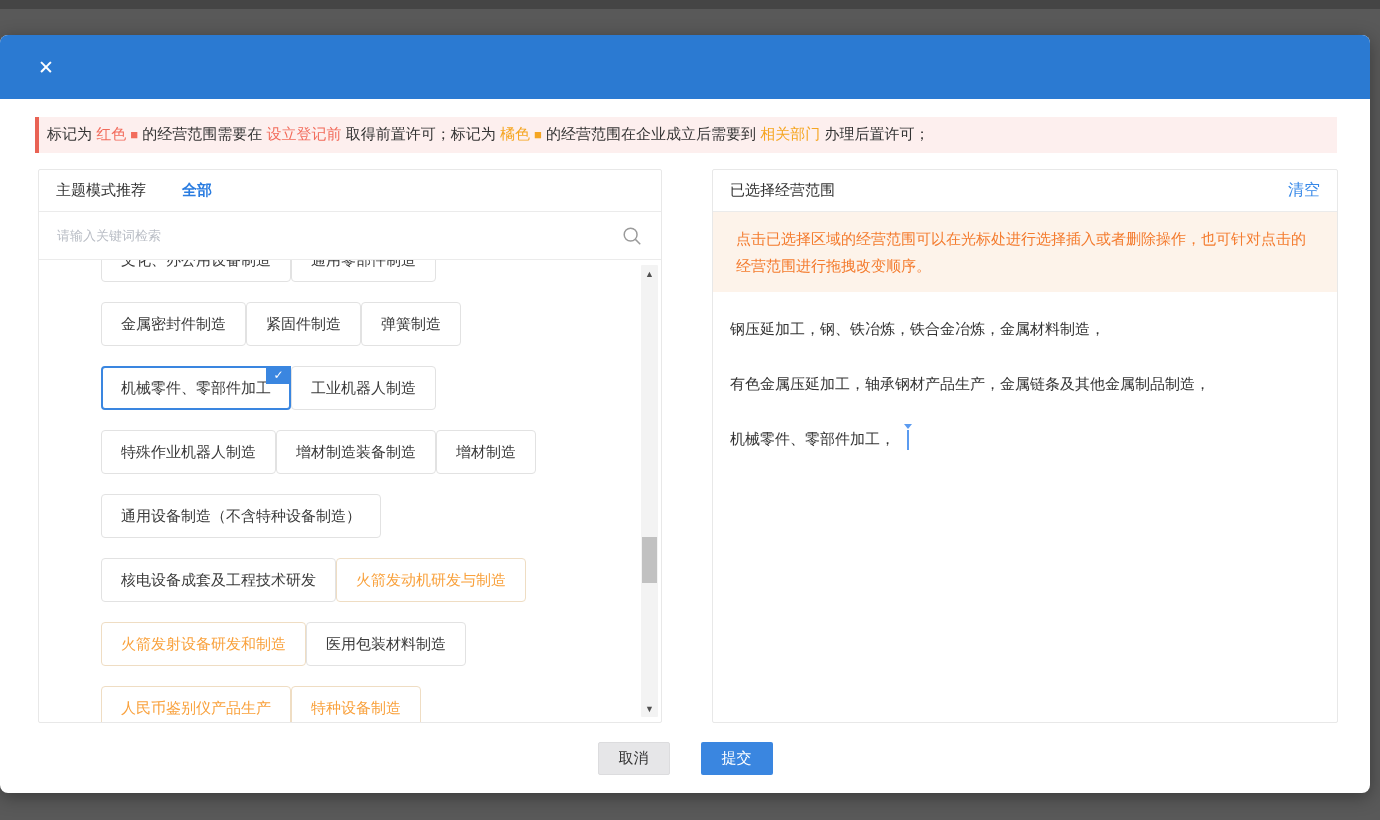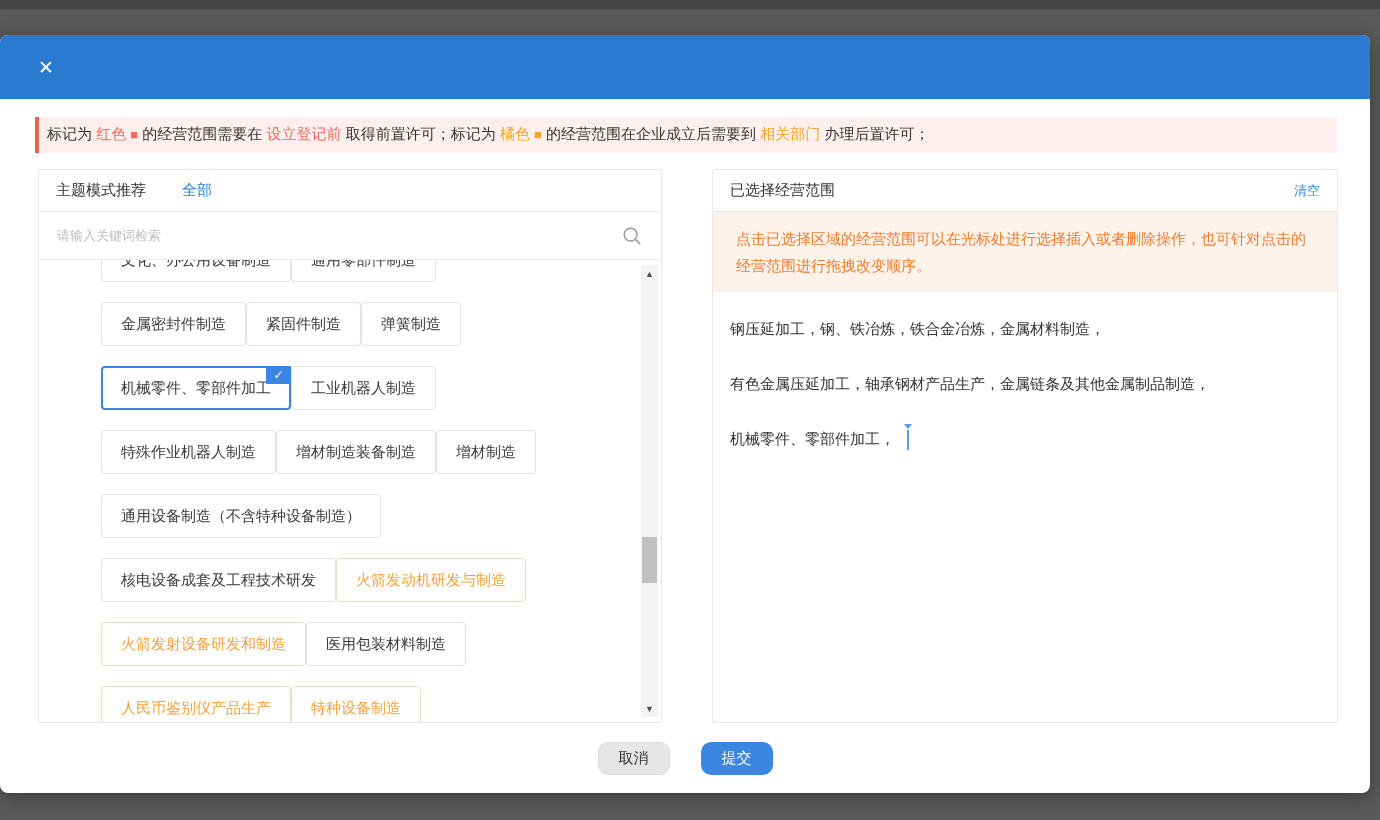--- a/index.html
+++ b/index.html
@@ -30,21 +30,21 @@
   
   .panels { display:flex; margin:16px 0 0 38px; gap:50px; height:554px; }
   .panel { background:#fff; border:1px solid #e8e8e8; border-radius:2px; }
   .panel-left { width:624px; display:flex; flex-direction:column; }
   .panel-right { width:626px; display:flex; flex-direction:column; }
 
   
   .tabs-row { height:42px; flex:0 0 42px; display:flex; align-items:center; gap:36px;
               padding:0 17px; border-bottom:1px solid #ebebeb; }
   .tab { font-size:15px; color:#333; cursor:pointer; }
-  .tab.active { color:#2a7ce0; font-weight:normal; }
+  .tab.active { color:#2a7ce0; font-weight:bold; }
 
   .search-row { height:48px; flex:0 0 48px; display:flex; align-items:center;
                 border-bottom:1px solid #ebebeb; padding:0 18px; }
   .search-input { flex:1; border:none; outline:none; font-size:13px; color:#333;
                   font-family:inherit; background:transparent; }
   .search-input::placeholder { color:#b9bdc5; }
   .search-icon { width:22px; height:22px; flex:0 0 22px; }
 
   .tag-list { position:relative; flex:1; overflow:hidden; }
   .tag-scroll { margin-top:-22px; padding-left:62px; }
@@ -66,34 +66,34 @@
                   cursor:pointer; }
   .scroll-arrow.up { top:0; }
   .scroll-arrow.down { bottom:0; }
   .scroll-thumb { position:absolute; left:1px; width:15px; top:272px; height:46px;
                   background:#c1c1c1; cursor:pointer; }
 
   
   .sel-header { height:42px; flex:0 0 42px; display:flex; align-items:center;
                 justify-content:space-between; padding:0 17px; border-bottom:1px solid #ebebeb; }
   .sel-title { font-size:15px; color:#333; }
-  .clear-link { font-size:13px; color:#3688e8; cursor:pointer; }
+  .clear-link { font-size:16px; color:#3688e8; cursor:pointer; }
   .sel-hint { background:#fdf3ea; color:#f47b2e; font-size:15px; line-height:27px;
               padding:13px 23px; }
   .sel-content { flex:1; padding:26px 17px 0 17px; font-size:15px; color:#333; overflow:hidden; }
   .sel-content p { margin-bottom:33px; line-height:22px; }
 
   .caret { display:inline-block; position:relative; width:2px; height:20px; background:#5b9bf0;
            vertical-align:middle; margin-left:12px; }
   .caret::before { content:""; position:absolute; top:-6px; left:-3px;
                    border:4px solid transparent; border-top:5px solid #5b9bf0; }
 
   
   .footer { display:flex; justify-content:center; gap:31px; padding-top:19px; }
-  .btn { width:72px; height:33px; border:none; border-radius:10px; font-size:15px;
+  .btn { width:72px; height:33px; border:none; border-radius:2px; font-size:15px;
          font-family:inherit; cursor:pointer; }
   .btn-cancel { background:#e6e6e8; color:#333; border:1px solid #dcdcde; }
   .btn-submit { background:#3a86e0; color:#fff; }
 </style>
 </head>
 <body>
 
 <div class="page">
   <div class="overlay-top"></div>
 

